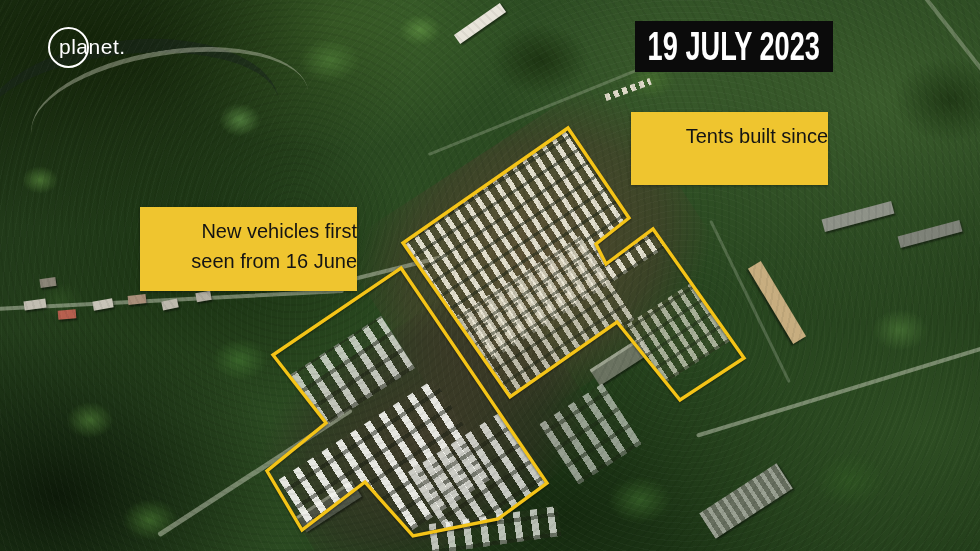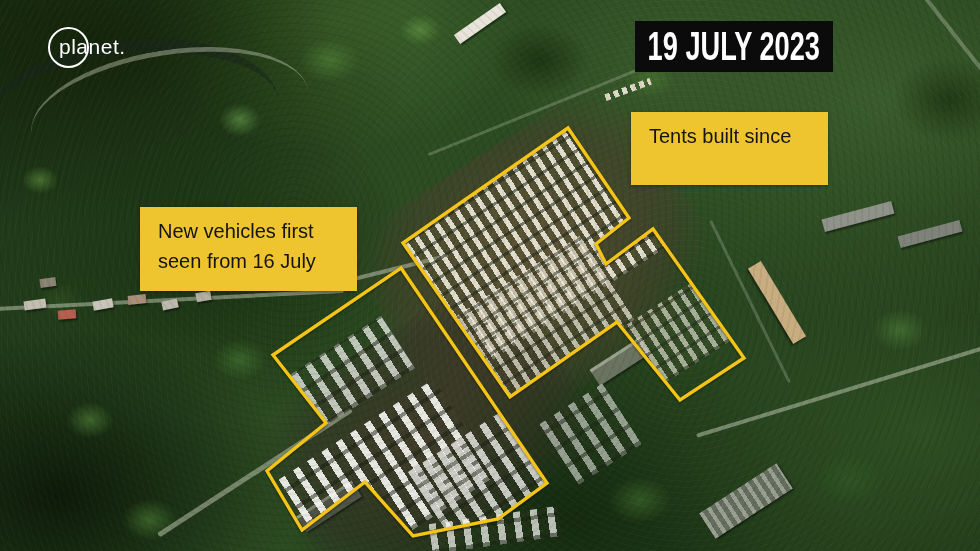--- a/index.html
+++ b/index.html
@@ -112,20 +112,21 @@
   .vg4{left:430px;top:515px;width:130px;height:30px;transform:rotate(-8deg);opacity:.8;}
   .vg5{left:553px;top:398px;width:75px;height:72px;opacity:.6;}
   .sheds{left:604px;top:86px;width:48px;height:7px;transform:rotate(-20deg);
     background-image:repeating-linear-gradient(90deg,#ded9c8 0 5px, rgba(0,0,0,0) 5px 9px);}
   
   svg.overlay{left:0;top:0;filter:drop-shadow(0 1px 1px rgba(0,0,0,.45));}
   .callout{
     background:#EFC52F;color:#141414;
     font-size:20px;line-height:30px;padding:9px 0 0 18px;box-sizing:border-box;
     box-shadow:0 1px 3px rgba(0,0,0,.35);
+    text-align:right;
   }
   .callout-tents{left:631px;top:112px;width:197px;height:73px;}
   .callout-vehicles{left:140px;top:207px;width:217px;height:84px;}
   .date-badge{
     left:635px;top:21px;width:198px;height:51px;background:#0B0B0B;color:#fff;
     display:flex;align-items:center;justify-content:center;overflow:hidden;
   }
   .date-badge span{
     position:static;font-weight:bold;font-size:40px;letter-spacing:0;
     transform:scaleX(0.68);white-space:nowrap;
@@ -188,21 +189,21 @@
   <svg class="overlay" width="980" height="551" viewBox="0 0 980 551">
     <polygon fill="none" stroke-width="3.4" stroke-linejoin="miter" stroke="#F4C417" points="568,128 629,218 596,244 606,264 653,229 744,358 680,400 617,322 510,397 403,243"></polygon>
     <polygon fill="none" stroke-width="3.4" stroke-linejoin="miter" stroke="#F4C417" points="401,268 547,483 498,519 413,536 365,482 302,530 267,471 326,423 273,355"></polygon>
   </svg>
 
   <div class="callout callout-tents">
     <div style="position:static">Tents built since</div>
   </div>
   <div class="callout callout-vehicles">
     <div style="position:static">New vehicles first</div>
-    <div style="position:static">seen from 16 July</div>
+    <div style="position:static">seen from 16 June</div>
   </div>
 
   <div class="date-badge">
     <span>19 JULY 2023</span>
   </div>
 
   <div class="logo">
     <div class="ring"></div>
     <div class="word">planet.</div>
   </div>

